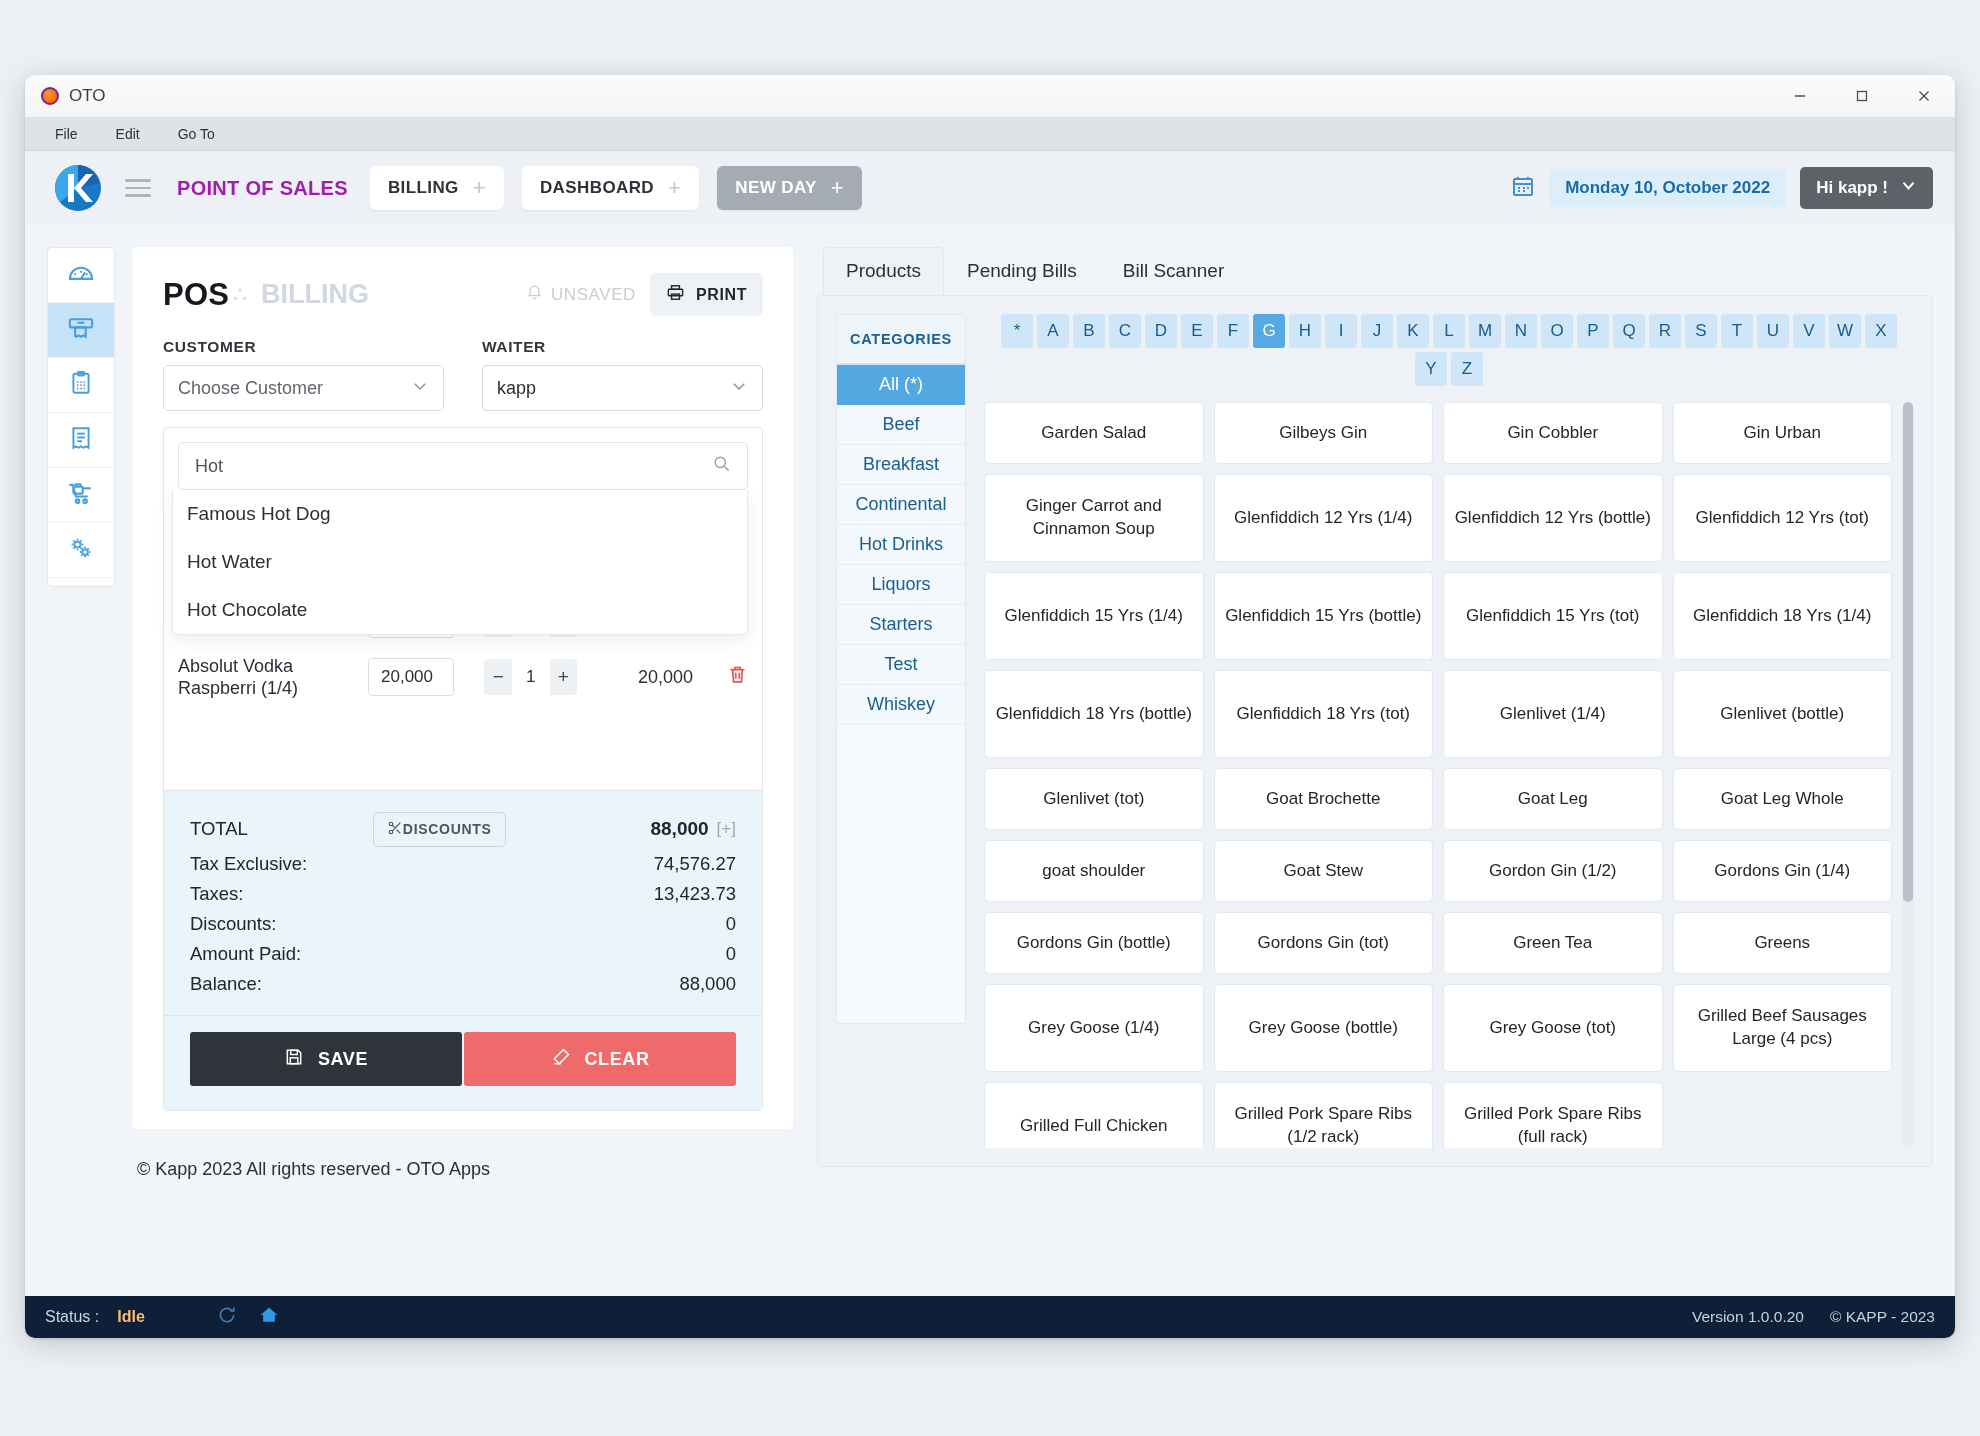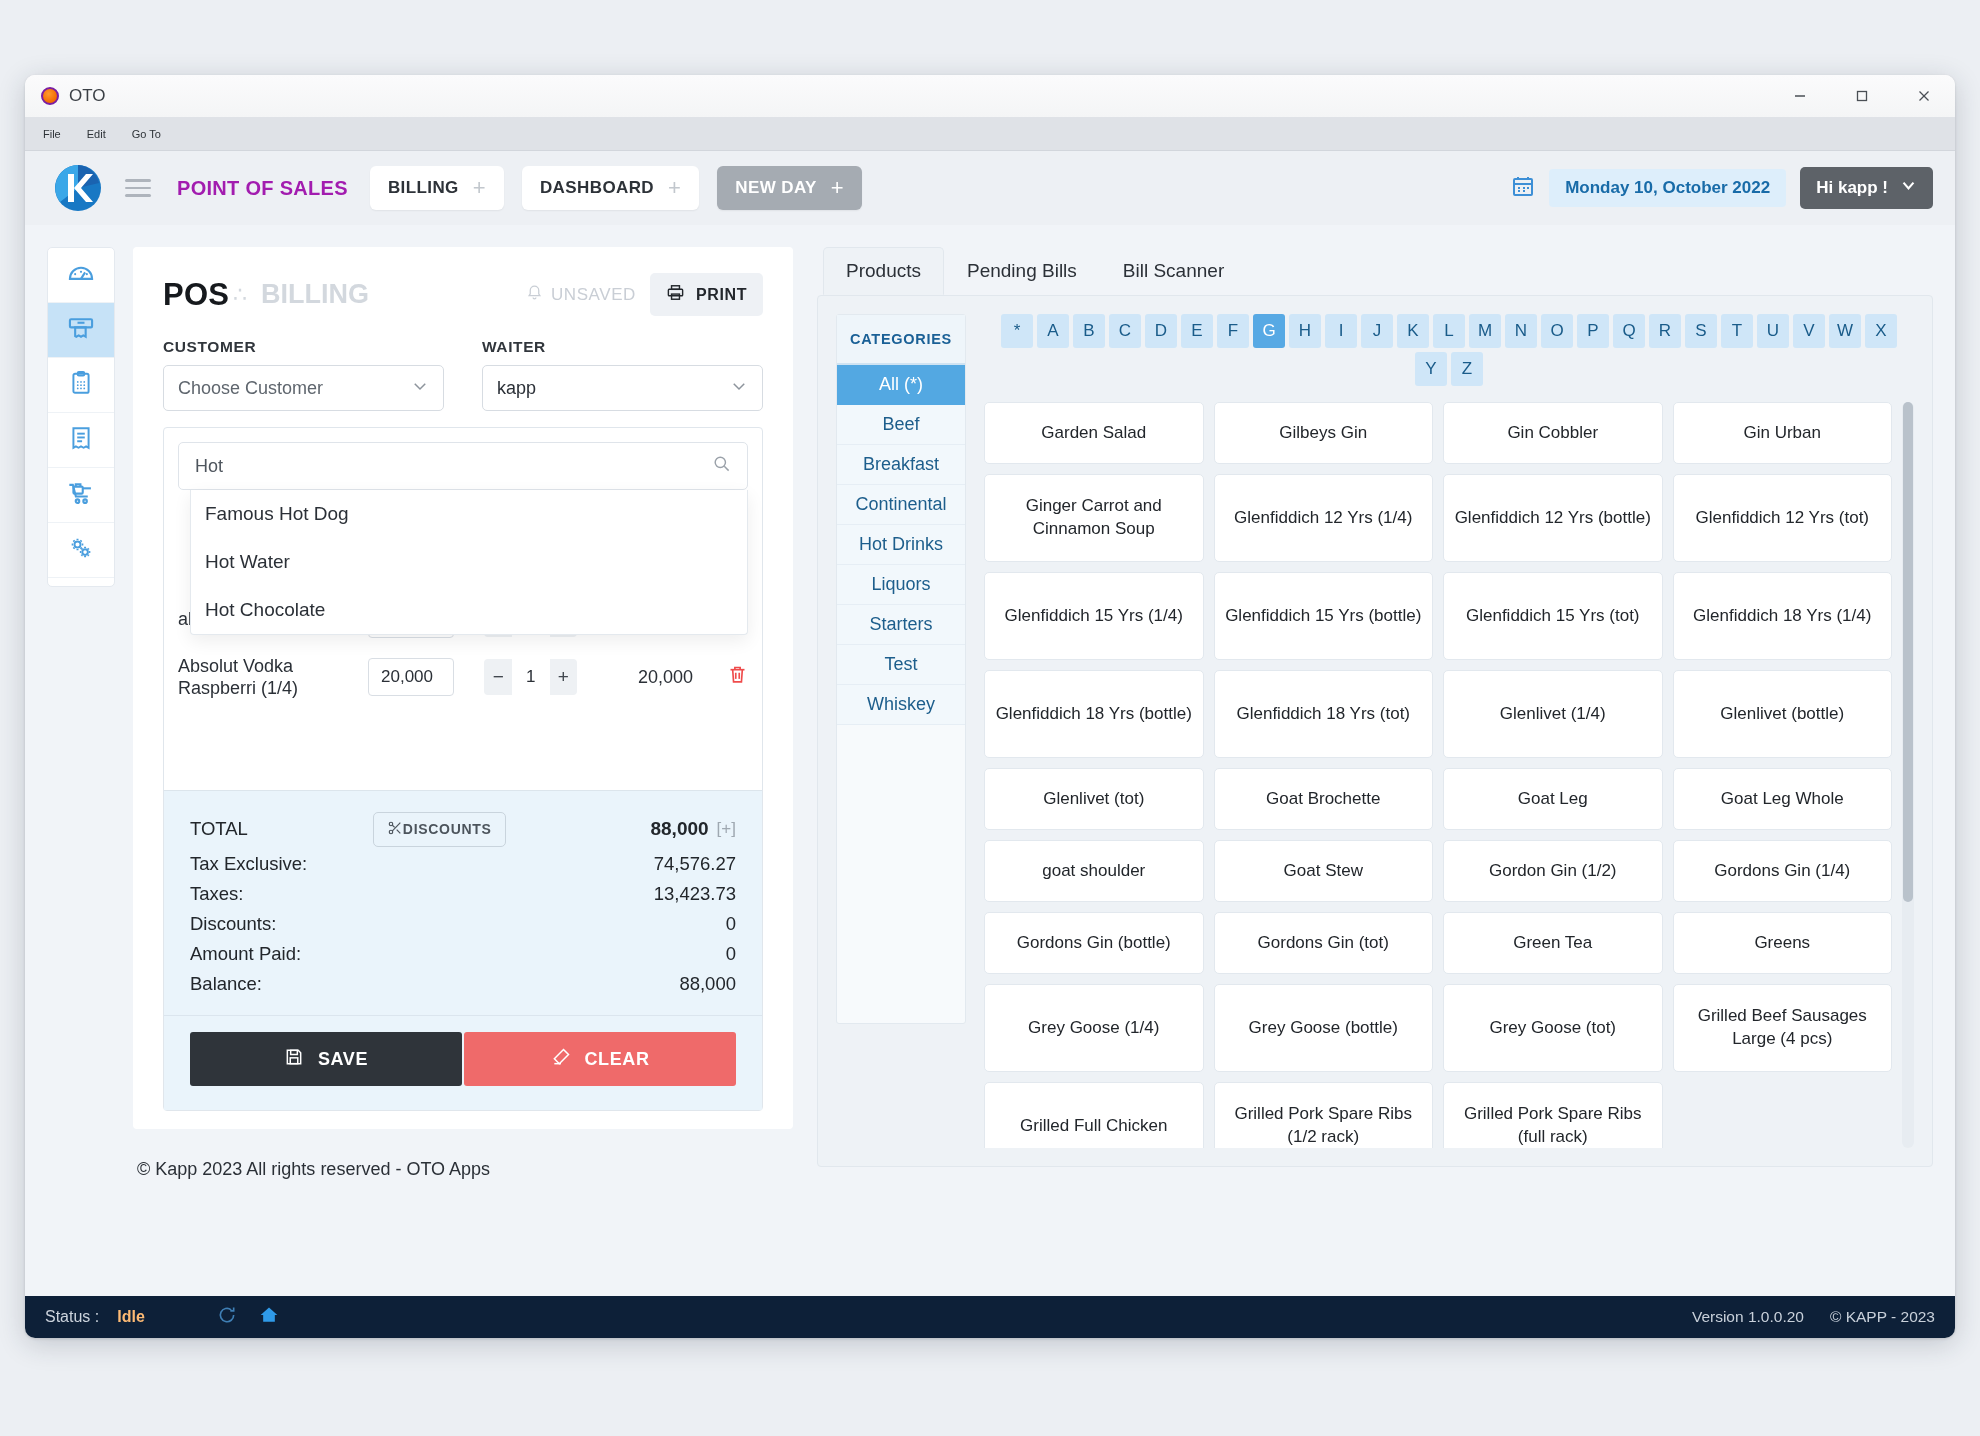--- a/index.html
+++ b/index.html
@@ -48,21 +48,21 @@
   .win-btn svg { display: block; }
 
   
   .menubar {
     height: 34px; min-height: 34px;
     background: #dfe2e7;
     display: flex; align-items: center;
     padding-left: 18px; gap: 26px;
     border-bottom: 1px solid #d2d6dc;
   }
-  .menubar span { font-size: 11px; color: #2e3338; }
+  .menubar span { font-size: 14px; color: #2e3338; margin-left: 12px; }
 
   
   .appheader {
     height: 74px; min-height: 74px;
     background: #edf0f4;
     display: flex; align-items: center;
     padding: 0 22px 0 28px;
     position: relative;
   }
   .logo {
@@ -168,21 +168,21 @@
   }
   .search-wrap { padding: 14px 14px 0 14px; }
   .searchbox {
     height: 48px; border: 1px solid #dfe4ea; border-radius: 5px;
     display: flex; align-items: center; padding: 0 16px;
     font-size: 18px; color: #4e555d; background: #fff;
   }
   .searchbox .mag { margin-left: auto; color: #9aa1a9; }
 
   .suggest {
-    position: absolute; left: 26px; right: 14px; top: 62px;
+    position: absolute; left: 8px; right: 14px; top: 62px;
     background: #ffffff; border: 1px solid #e4e9ee;
     border-top: none; box-shadow: 0 6px 18px rgba(0,0,0,0.07);
     z-index: 30; border-radius: 0 0 4px 4px;
   }
   .suggest-item { padding: 13px 14px; font-size: 19px; color: #2b3037; cursor: pointer; }
 
   .items-list { padding: 0 14px; min-height: 300px; position: relative; }
   .item-row {
     display: flex; align-items: center; height: 58px;
     gap: 0; font-size: 18px; color: #2b3037;

